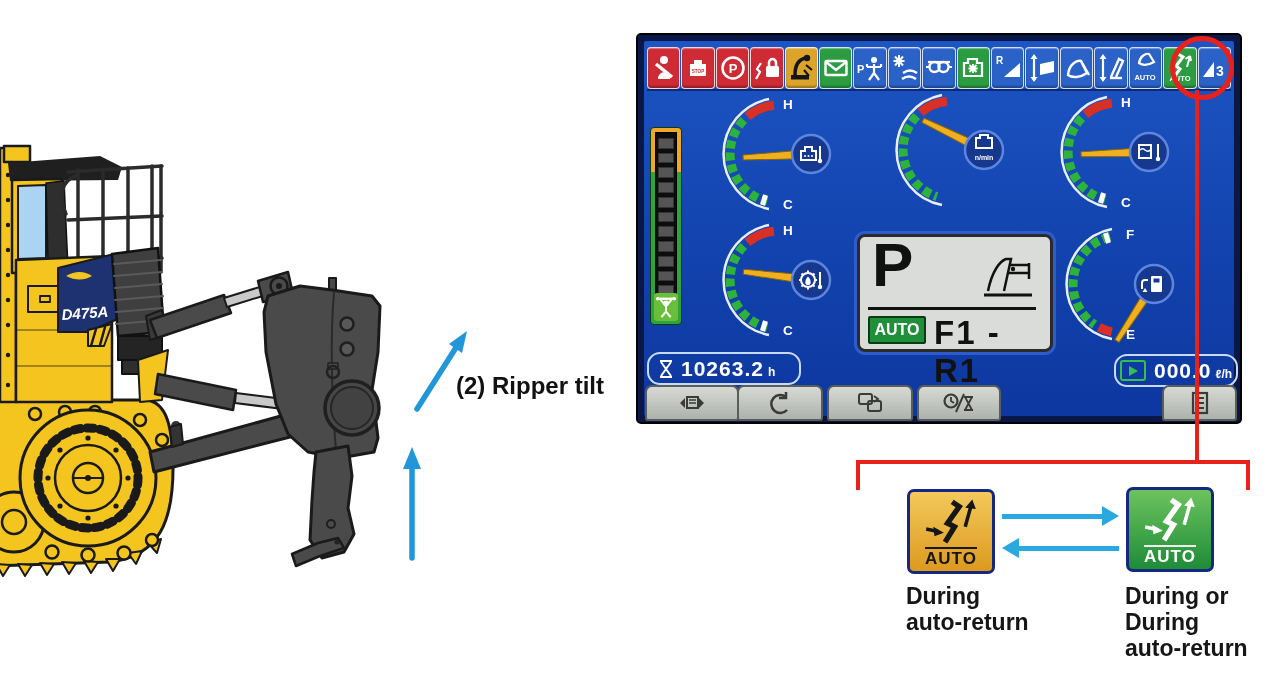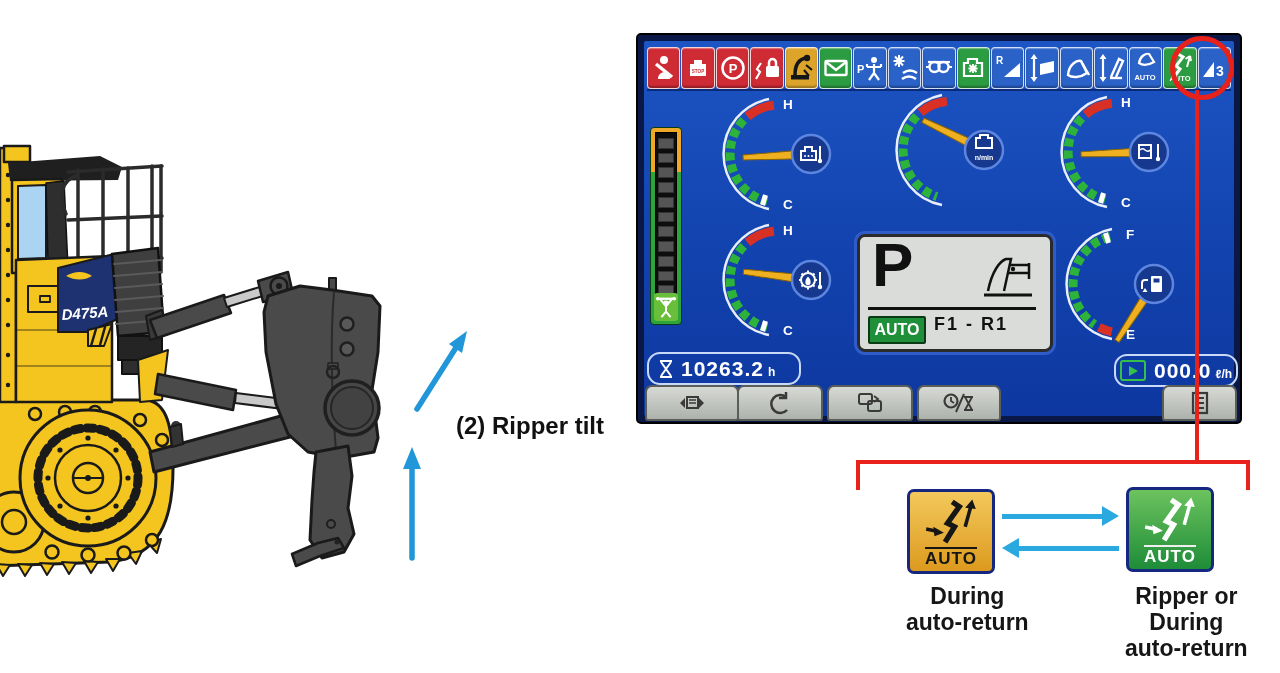--- a/index.html
+++ b/index.html
@@ -30,21 +30,21 @@
   .bar-icon{position:absolute;left:3px;bottom:3px;width:24px;height:28px;background:#69bf3a;border-radius:3px;
     display:flex;align-items:center;justify-content:center;}
 
   
   .gear-panel{position:absolute;left:213px;top:193px;width:190px;height:112px;background:#d9dcd8;
     border:3px solid #2b2b2b;border-radius:8px;outline:3px solid #2f5cc8;}
   .gear-letter{position:absolute;left:12px;top:-6px;font-size:62px;font-weight:bold;color:#111;line-height:1.1;}
   .gear-divider{position:absolute;left:8px;top:70px;width:168px;height:3px;background:#111;}
   .auto-badge{position:absolute;left:8px;top:79px;width:54px;height:24px;background:#1f8f3a;border:2px solid #0a3a14;
     color:#fff;font-weight:bold;font-size:16px;display:flex;align-items:center;justify-content:center;border-radius:2px;}
-  .gear-range{position:absolute;left:74px;top:77px;font-size:18px;font-weight:bold;color:#111;letter-spacing:2px;}
+  .gear-range{position:absolute;left:74px;top:77px;font-size:33px;font-weight:bold;color:#111;letter-spacing:2px;}
 
   
   .info-box{position:absolute;height:29px;border:2px solid #c9d9f8;border-radius:13px;display:flex;
     align-items:center;color:#fff;}
   .sm-value{font-size:21px;font-weight:bold;letter-spacing:1px;}
   .sm-unit{font-size:12px;font-weight:bold;margin-left:4px;margin-top:6px;}
   .play-box{width:22px;height:17px;border:2px solid #35c04a;border-radius:3px;display:flex;align-items:center;
     justify-content:center;margin:0 8px 0 4px;}
   .play-tri{width:0;height:0;border-left:9px solid #35c04a;border-top:5.5px solid transparent;border-bottom:5.5px solid transparent;}
 
@@ -63,22 +63,22 @@
   .auto-card.green{background:linear-gradient(180deg,#6cc35e,#1e8c38);}
   .auto-card .glyph{position:absolute;top:4px;left:10px;}
   .auto-label{font-size:17px;font-weight:bold;letter-spacing:1px;padding-top:1px;line-height:1;}
   .auto-card.yellow .auto-label{color:#161616;border-top:2.5px solid #161616;}
   .auto-card.green .auto-label{color:#fff;border-top:2.5px solid #eee;}
 
   .cyan-bar{position:absolute;height:5px;background:#29a9e0;}
   .tri-right{position:absolute;width:0;height:0;border-left:17px solid #29a9e0;border-top:10px solid transparent;border-bottom:10px solid transparent;}
   .tri-left{position:absolute;width:0;height:0;border-right:17px solid #29a9e0;border-top:10px solid transparent;border-bottom:10px solid transparent;}
 
-  .caption{position:absolute;font-size:23px;font-weight:bold;color:#161616;line-height:1.12;text-align:center;}
-  .side-label{position:absolute;font-size:24px;font-weight:bold;color:#111;margin-top:40px;}
+  .caption{position:absolute;font-size:23px;font-weight:bold;color:#161616;line-height:1.12;}
+  .side-label{position:absolute;font-size:24px;font-weight:bold;color:#111;}
 </style>
 </head>
 <body>
 
 <div id="page">
 
   <svg class="abs" style="left:0;top:0" width="640" height="673" viewBox="0 0 640 673">
     <g stroke-linejoin="round" stroke-linecap="round">
 
       <path d="M-8,400 L146,400 C168,402 172,430 173,462 C174,520 160,556 110,562 L-8,566 Z" fill="#f4c51e" stroke="#1a1a1a" stroke-width="3"></path>
@@ -562,17 +562,17 @@
   <div class="abs" style="left:1002px;top:538px;width:117px;height:20px;">
     <span class="cyan-bar" style="right:0;top:8px;width:102px;"></span>
     <span class="tri-left" style="left:0;top:0;"></span>
   </div>
 
   <div class="caption" style="left:906px;top:584px;">
     <div>During</div>
     <div>auto-return</div>
   </div>
   <div class="caption" style="left:1125px;top:584px;">
-    <div>Ripper or</div>
+    <div>During or</div>
     <div>During</div>
     <div>auto-return</div>
   </div>
 </div>
 
 </body></html>

